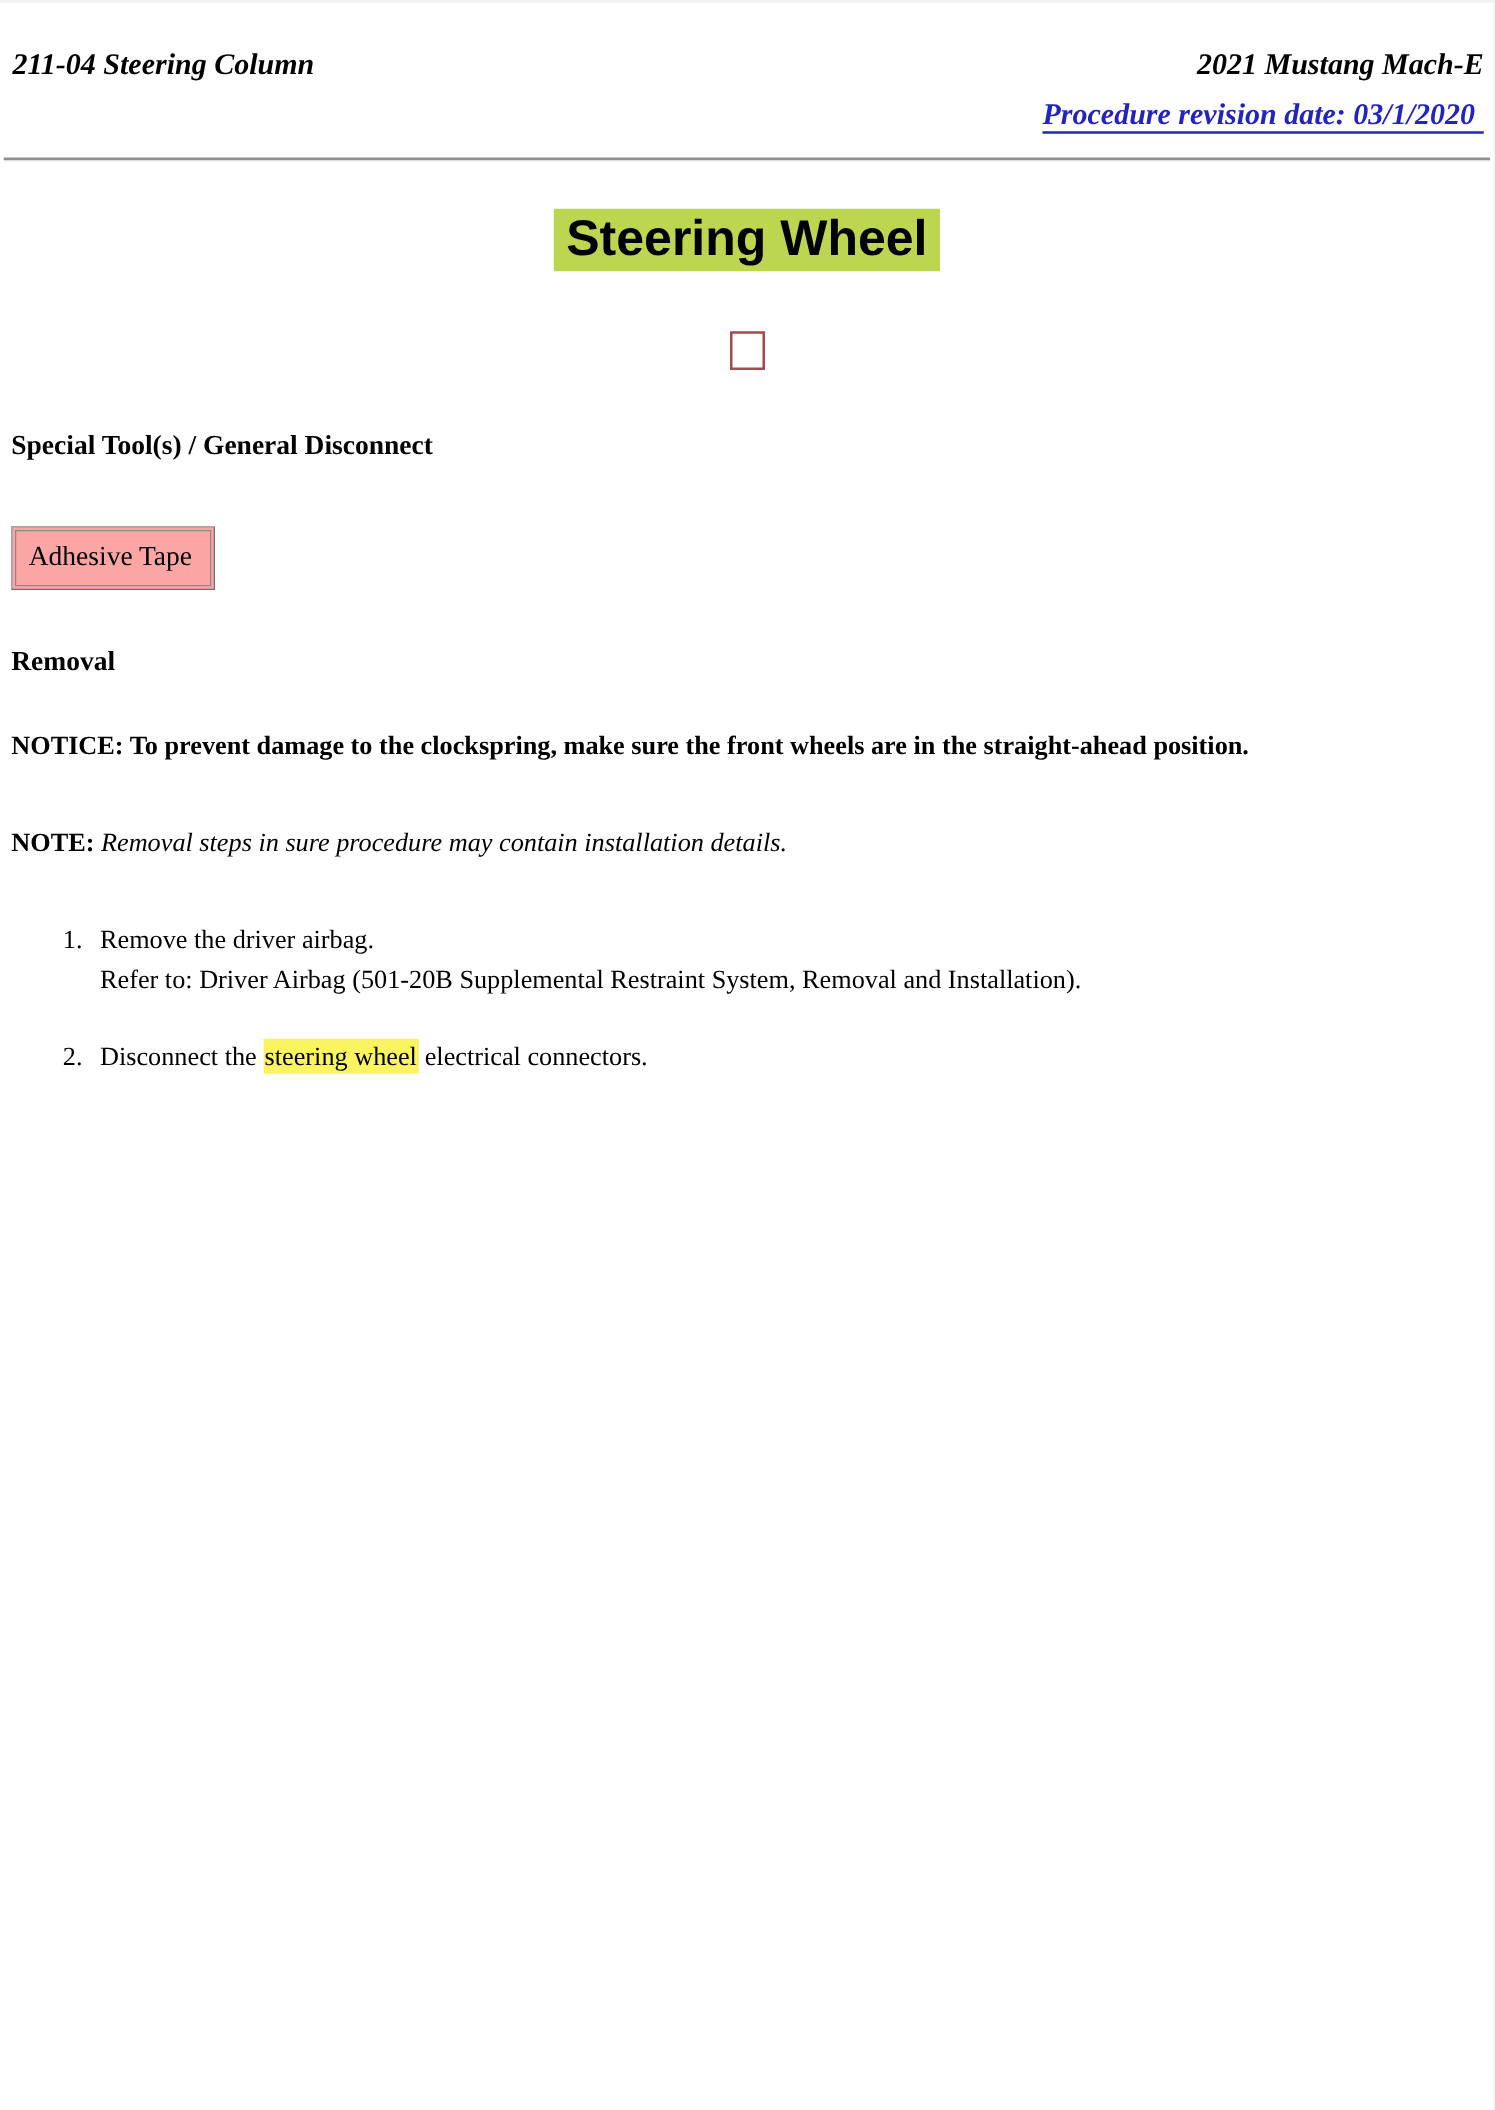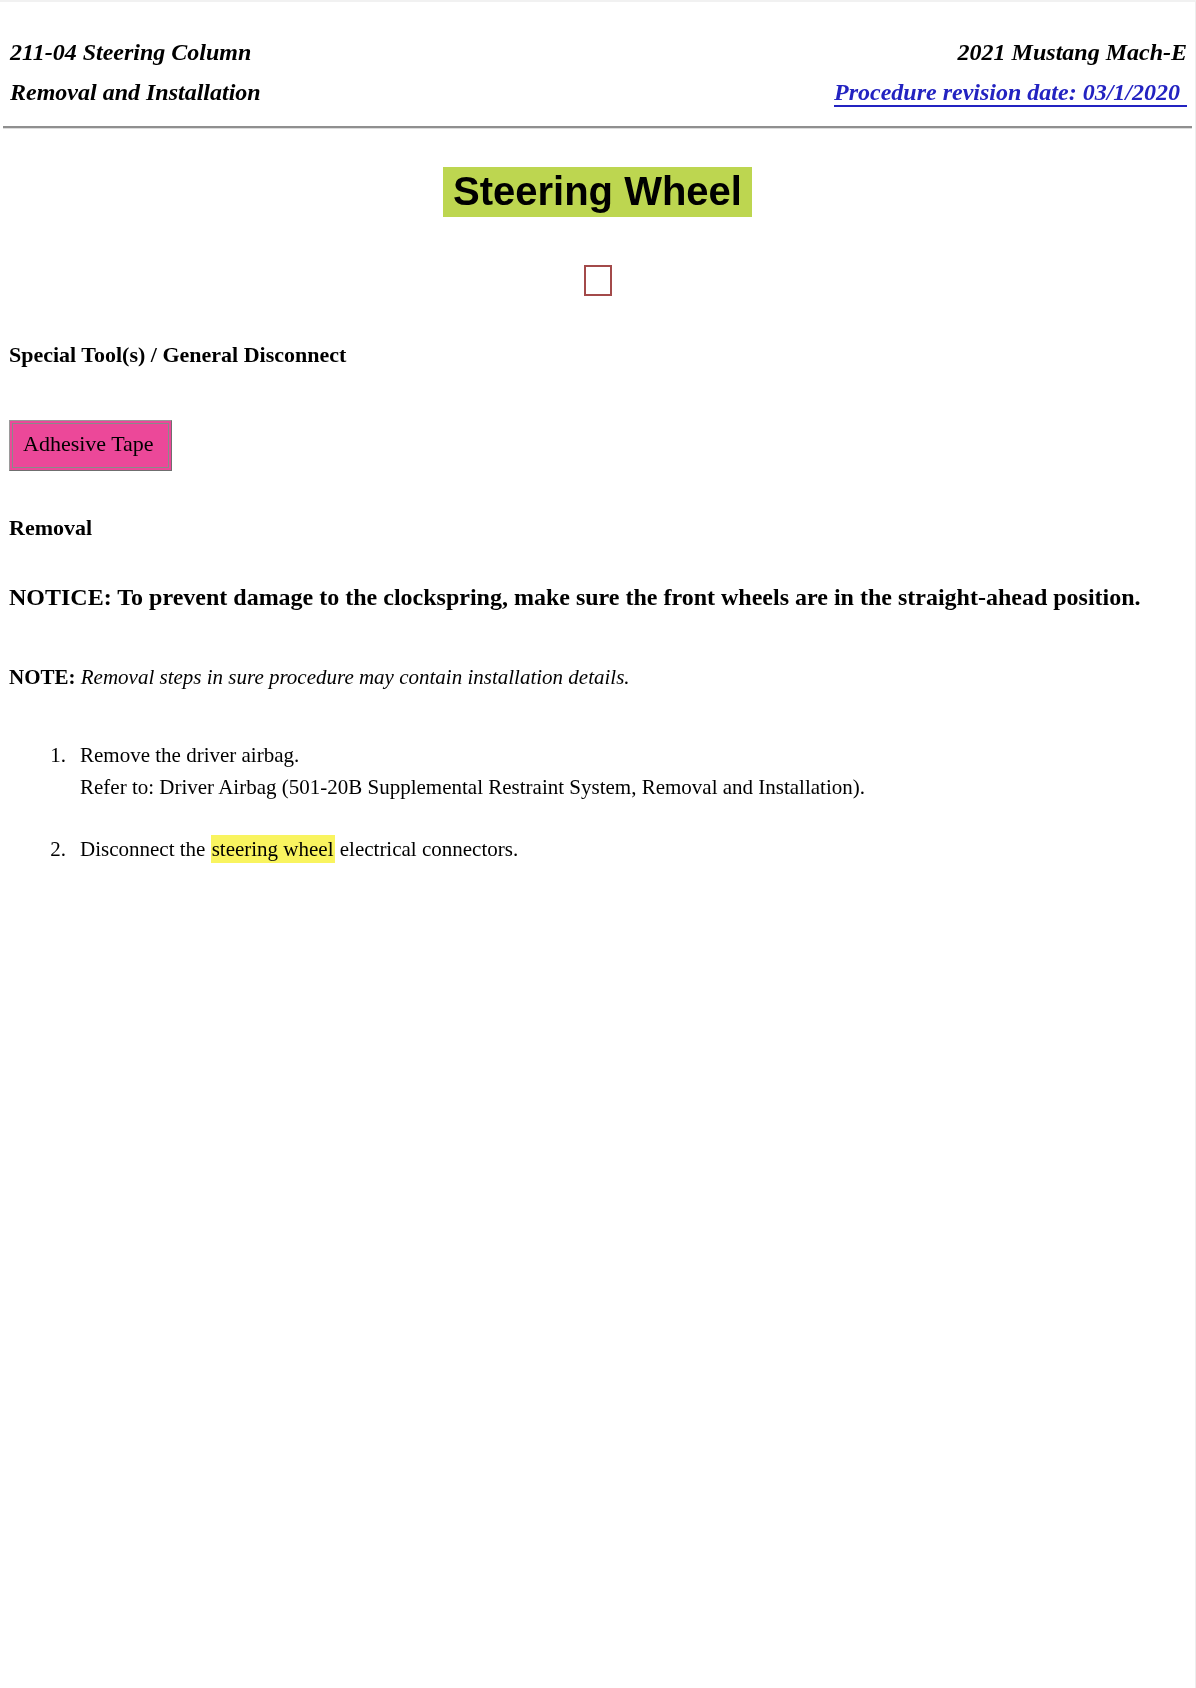--- a/index.html
+++ b/index.html
@@ -75,36 +75,36 @@
   }
 
   
   .tool-table {
     display: table;
     margin: 52px 0 0 9px;
     border: 1px solid #9a9a9a;
     border-right-color: #6f6f6f;
     border-bottom-color: #6f6f6f;
     padding: 2px;
-    background: #ec4899;
+    background: #fca5a5;
   }
   .tool-cell {
     border: 1px solid #8a8a8a;
     padding: 7px 14px 9px 10px;
     font-size: 22px;
     line-height: 1.2;
     white-space: nowrap;
   }
 
   .removal-heading { margin-top: 44px; font-family: Liberation Serif, serif; }
 
   
   .notice {
     margin: 38px 10px 0 9px;
-    font-size: 24px;
+    font-size: 21px;
     line-height: 1.57;
     font-weight: bold;
   }
   .note {
     margin: 46px 10px 0 9px;
     font-size: 21px;
     line-height: 1.5;
   }
   .note .label { font-weight: bold; }
   .note .italic { font-style: italic; }
@@ -132,21 +132,20 @@
   }
 </style>
 </head>
 <body>
 
 <div class="page">
 
   <header class="doc-header">
     <div class="hdr-left">
       <div>211-04 Steering Column</div>
-      <div>Removal and Installation</div>
     </div>
     <div class="hdr-right">
       <div>2021 Mustang Mach-E</div>
       <div>
         <a href="#" class="rev-link">Procedure revision date: 03/1/2020</a>
       </div>
     </div>
   </header>
 
   <hr class="rule">

